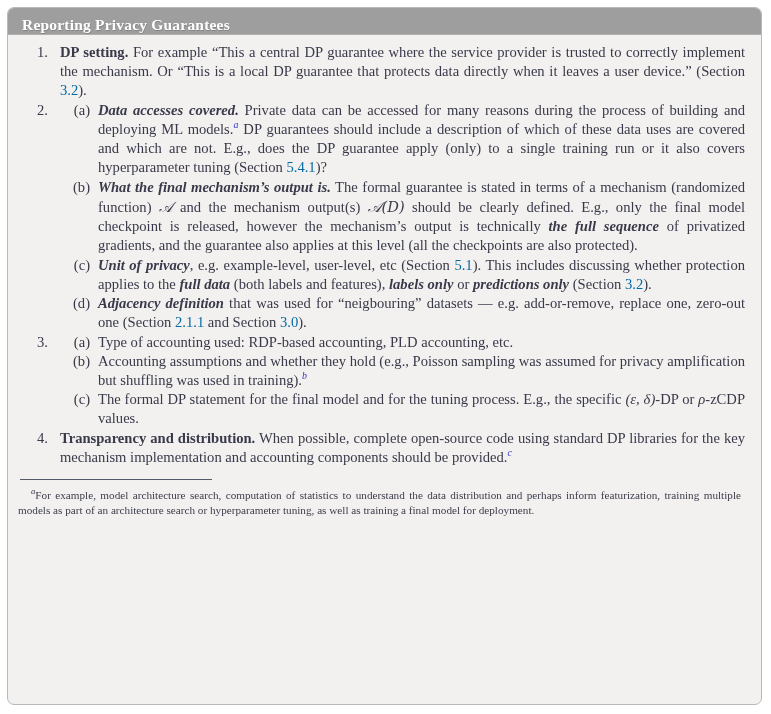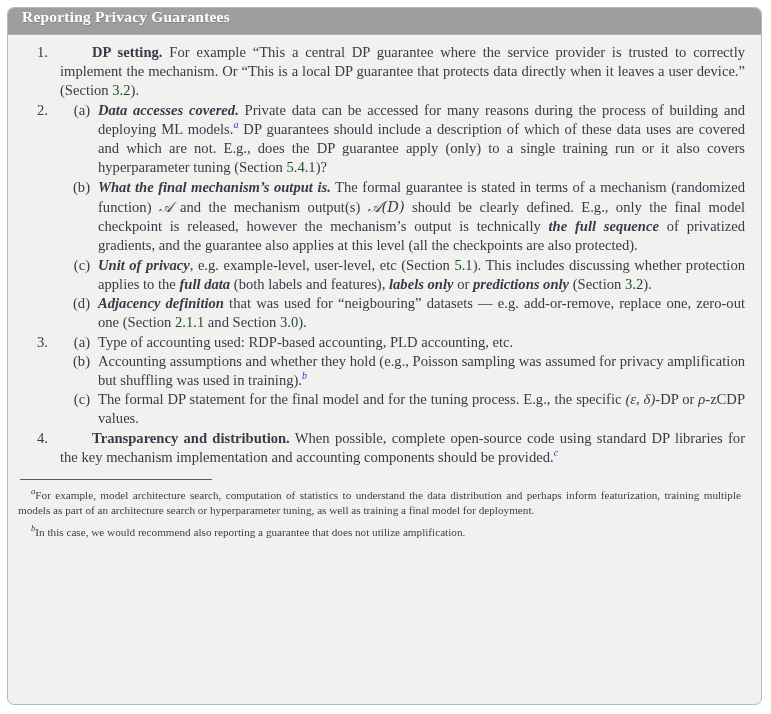--- a/index.html
+++ b/index.html
@@ -26,21 +26,21 @@
     background: #f2f1ef;
     overflow: hidden;
     box-shadow: 0 0 0 0 rgba(0,0,0,0);
   }
 
   .box-header {
     height: 27px;
     background: #9e9e9e;
     border-bottom: 1px solid #b0b0b0;
     display: flex;
-    align-items: flex-start;
+    align-items: flex-end;
     padding-left: 14px;
     box-sizing: border-box;
   }
   .box-header .title {
     color: #ffffff;
     font-weight: bold;
     font-size: 15.5px;
     letter-spacing: 0.2px;
     text-shadow: 0.5px 0.5px 0 rgba(80,80,80,0.35);
   }
@@ -85,23 +85,23 @@
   }
   ol.lvl2 > li > .marker {
     position: absolute;
     left: 0;
     top: 0;
     width: 30px;
     text-align: right;
   }
 
   .p { margin: 0; }
-  .lead { font-weight: bold; margin-left: 32px; }
+  .lead { font-weight: bold; }
   .it { font-style: italic; font-weight: bold; }
-  .ref { color: #14532d; }
+  .ref { color: #0369a1; }
   .fnmark {
     color: #3333cc;
     font-size: 0.68em;
     vertical-align: super;
     font-style: italic;
     line-height: 0;
   }
   .cal {
     font-family: "DejaVu Serif", "Liberation Serif", serif;
     font-style: italic;
@@ -200,17 +200,16 @@
         <span class="marker">4.</span>
         <p class="p"><span class="lead">Transparency and distribution.</span><span> When possible, complete open-source code using standard DP libraries for the key mechanism implementation and accounting components should be provided.</span><span class="fnmark">c</span></p>
       </li>
 
     </ol>
 
     <div class="fn-rule"></div>
 
     <div class="footnotes">
       <p><span class="fnlabel">a</span><span>For example, model architecture search, computation of statistics to understand the data distribution and perhaps inform featurization, training multiple models as part of an architecture search or hyperparameter tuning, as well as training a final model for deployment.</span></p>
-      <p><span class="fnlabel">b</span><span>In this case, we would recommend also reporting a guarantee that does not utilize amplification.</span></p>
     </div>
 
   </div>
 </div>
 
 </body></html>

